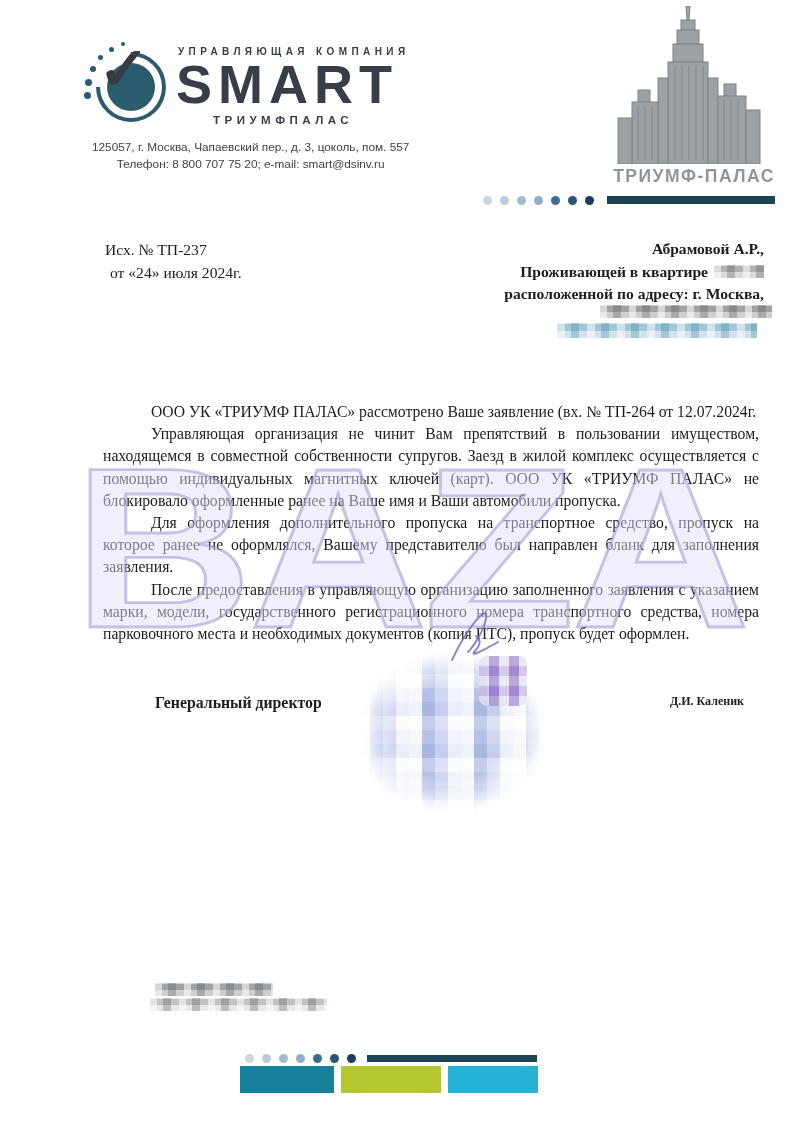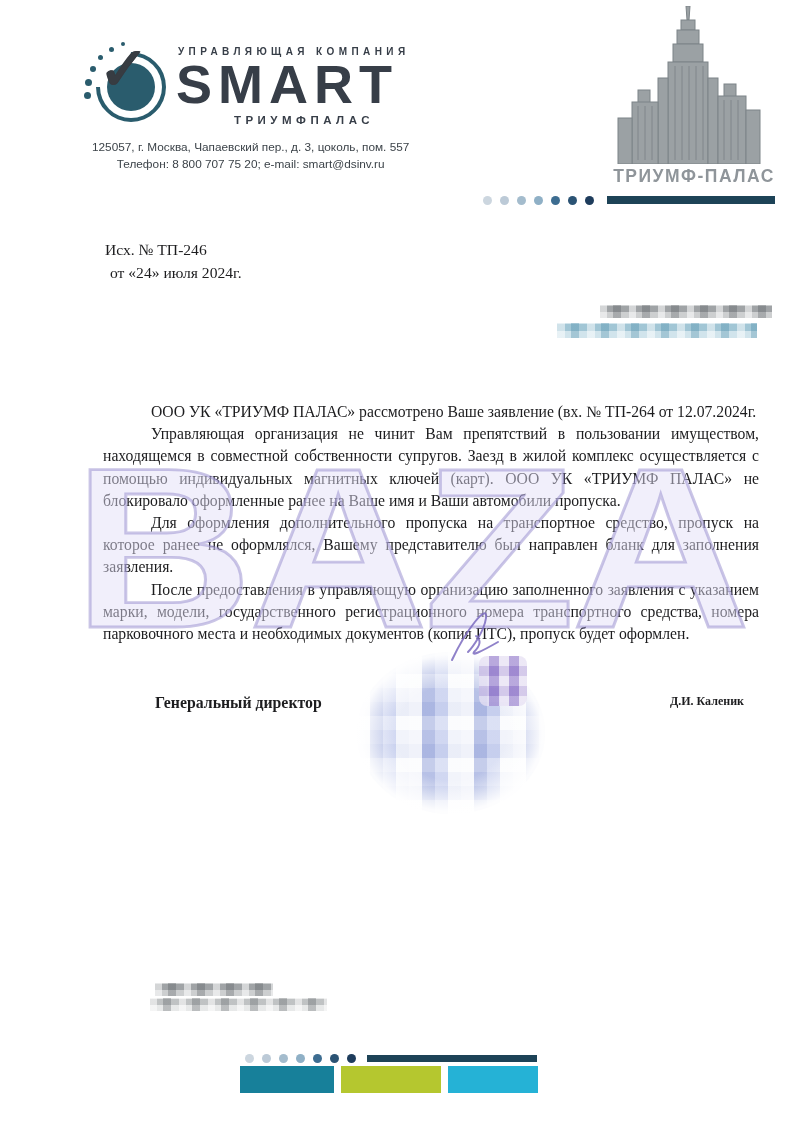--- a/index.html
+++ b/index.html
@@ -21,21 +21,21 @@
   .ld3{left:90px;top:66px;width:6px;height:6px;}
   .ld4{left:98px;top:55px;width:5px;height:5px;}
   .ld5{left:109px;top:47px;width:5px;height:5px;}
   .ld6{left:121px;top:42px;width:4px;height:4px;}
 
   .brand-block{position:absolute;left:178px;top:46px;width:215px;
     font-family:"Liberation Sans",sans-serif;color:#373e48;}
   .brand-tagline{font-size:10px;letter-spacing:4.4px;font-weight:600;white-space:nowrap;}
   .brand-word{font-size:54px;font-weight:800;letter-spacing:6px;line-height:1.02;
     margin-left:-2px;text-shadow:0 0 1px #fff;}
-  .brand-sub{display:flex;justify-content:flex-end;width:182px;margin:2px 0 0 14px;
+  .brand-sub{display:flex;justify-content:center;width:182px;margin:2px 0 0 14px;
     font-size:11.5px;letter-spacing:4.5px;font-weight:600;}
 
   .hq-address{position:absolute;left:92px;top:139px;
     font-family:"Liberation Sans",sans-serif;font-size:11.8px;line-height:1.45;
     color:#3c4349;font-weight:500;text-align:center;}
 
   .building{position:absolute;left:612px;top:6px;}
   .building-caption{position:absolute;left:604px;top:166px;width:180px;text-align:center;
     font-family:"Liberation Sans",sans-serif;font-size:17.5px;letter-spacing:1.5px;
     font-weight:700;color:#8f959a;white-space:nowrap;}
@@ -180,24 +180,31 @@
     <span class="dc2"></span>
     <span class="dc3"></span>
     <span class="dc4"></span>
     <span class="dc5"></span>
     <span class="dc6"></span>
     <span class="dc7"></span>
   </div>
   <div class="bar hdr-bar"></div>
 
   <div class="ref-block">
-    <div>Исх. № ТП-246</div>
+    <div>Исх. № ТП-237</div>
     <div>от «24» июля 2024г.</div>
   </div>
 
+  <div class="recipient">
+    <div>Абрамовой А.Р.,</div>
+    <div>
+      <span>Проживающей в квартире</span><span class="px inline-redact"></span>
+    </div>
+    <div>расположенной по адресу: г. Москва,</div>
+  </div>
   <div class="px px-dark addr-redact1"></div>
   <div class="px-blue addr-redact2"></div>
 
 
   <div class="body-text">
     <p>ООО УК «ТРИУМФ ПАЛАС» рассмотрено Ваше заявление (вх. № ТП-264 от 12.07.2024г.</p>
     <p>Управляющая организация не чинит Вам препятствий в пользовании имуществом, находящемся в совместной собственности супругов. Заезд в жилой комплекс осуществляется с помощью индивидуальных магнитных ключей (карт). ООО УК «ТРИУМФ ПАЛАС» не блокировало оформленные ранее на Ваше имя и Ваши автомобили пропуска.</p>
     <p>Для оформления дополнительного пропуска на транспортное средство, пропуск на которое ранее не оформлялся, Вашему представителю был направлен бланк для заполнения заявления.</p>
     <p>После предоставления в управляющую организацию заполненного заявления с указанием марки, модели, государственного регистрационного номера транспортного средства, номера парковочного места и необходимых документов (копия ПТС), пропуск будет оформлен.</p>
   </div>

